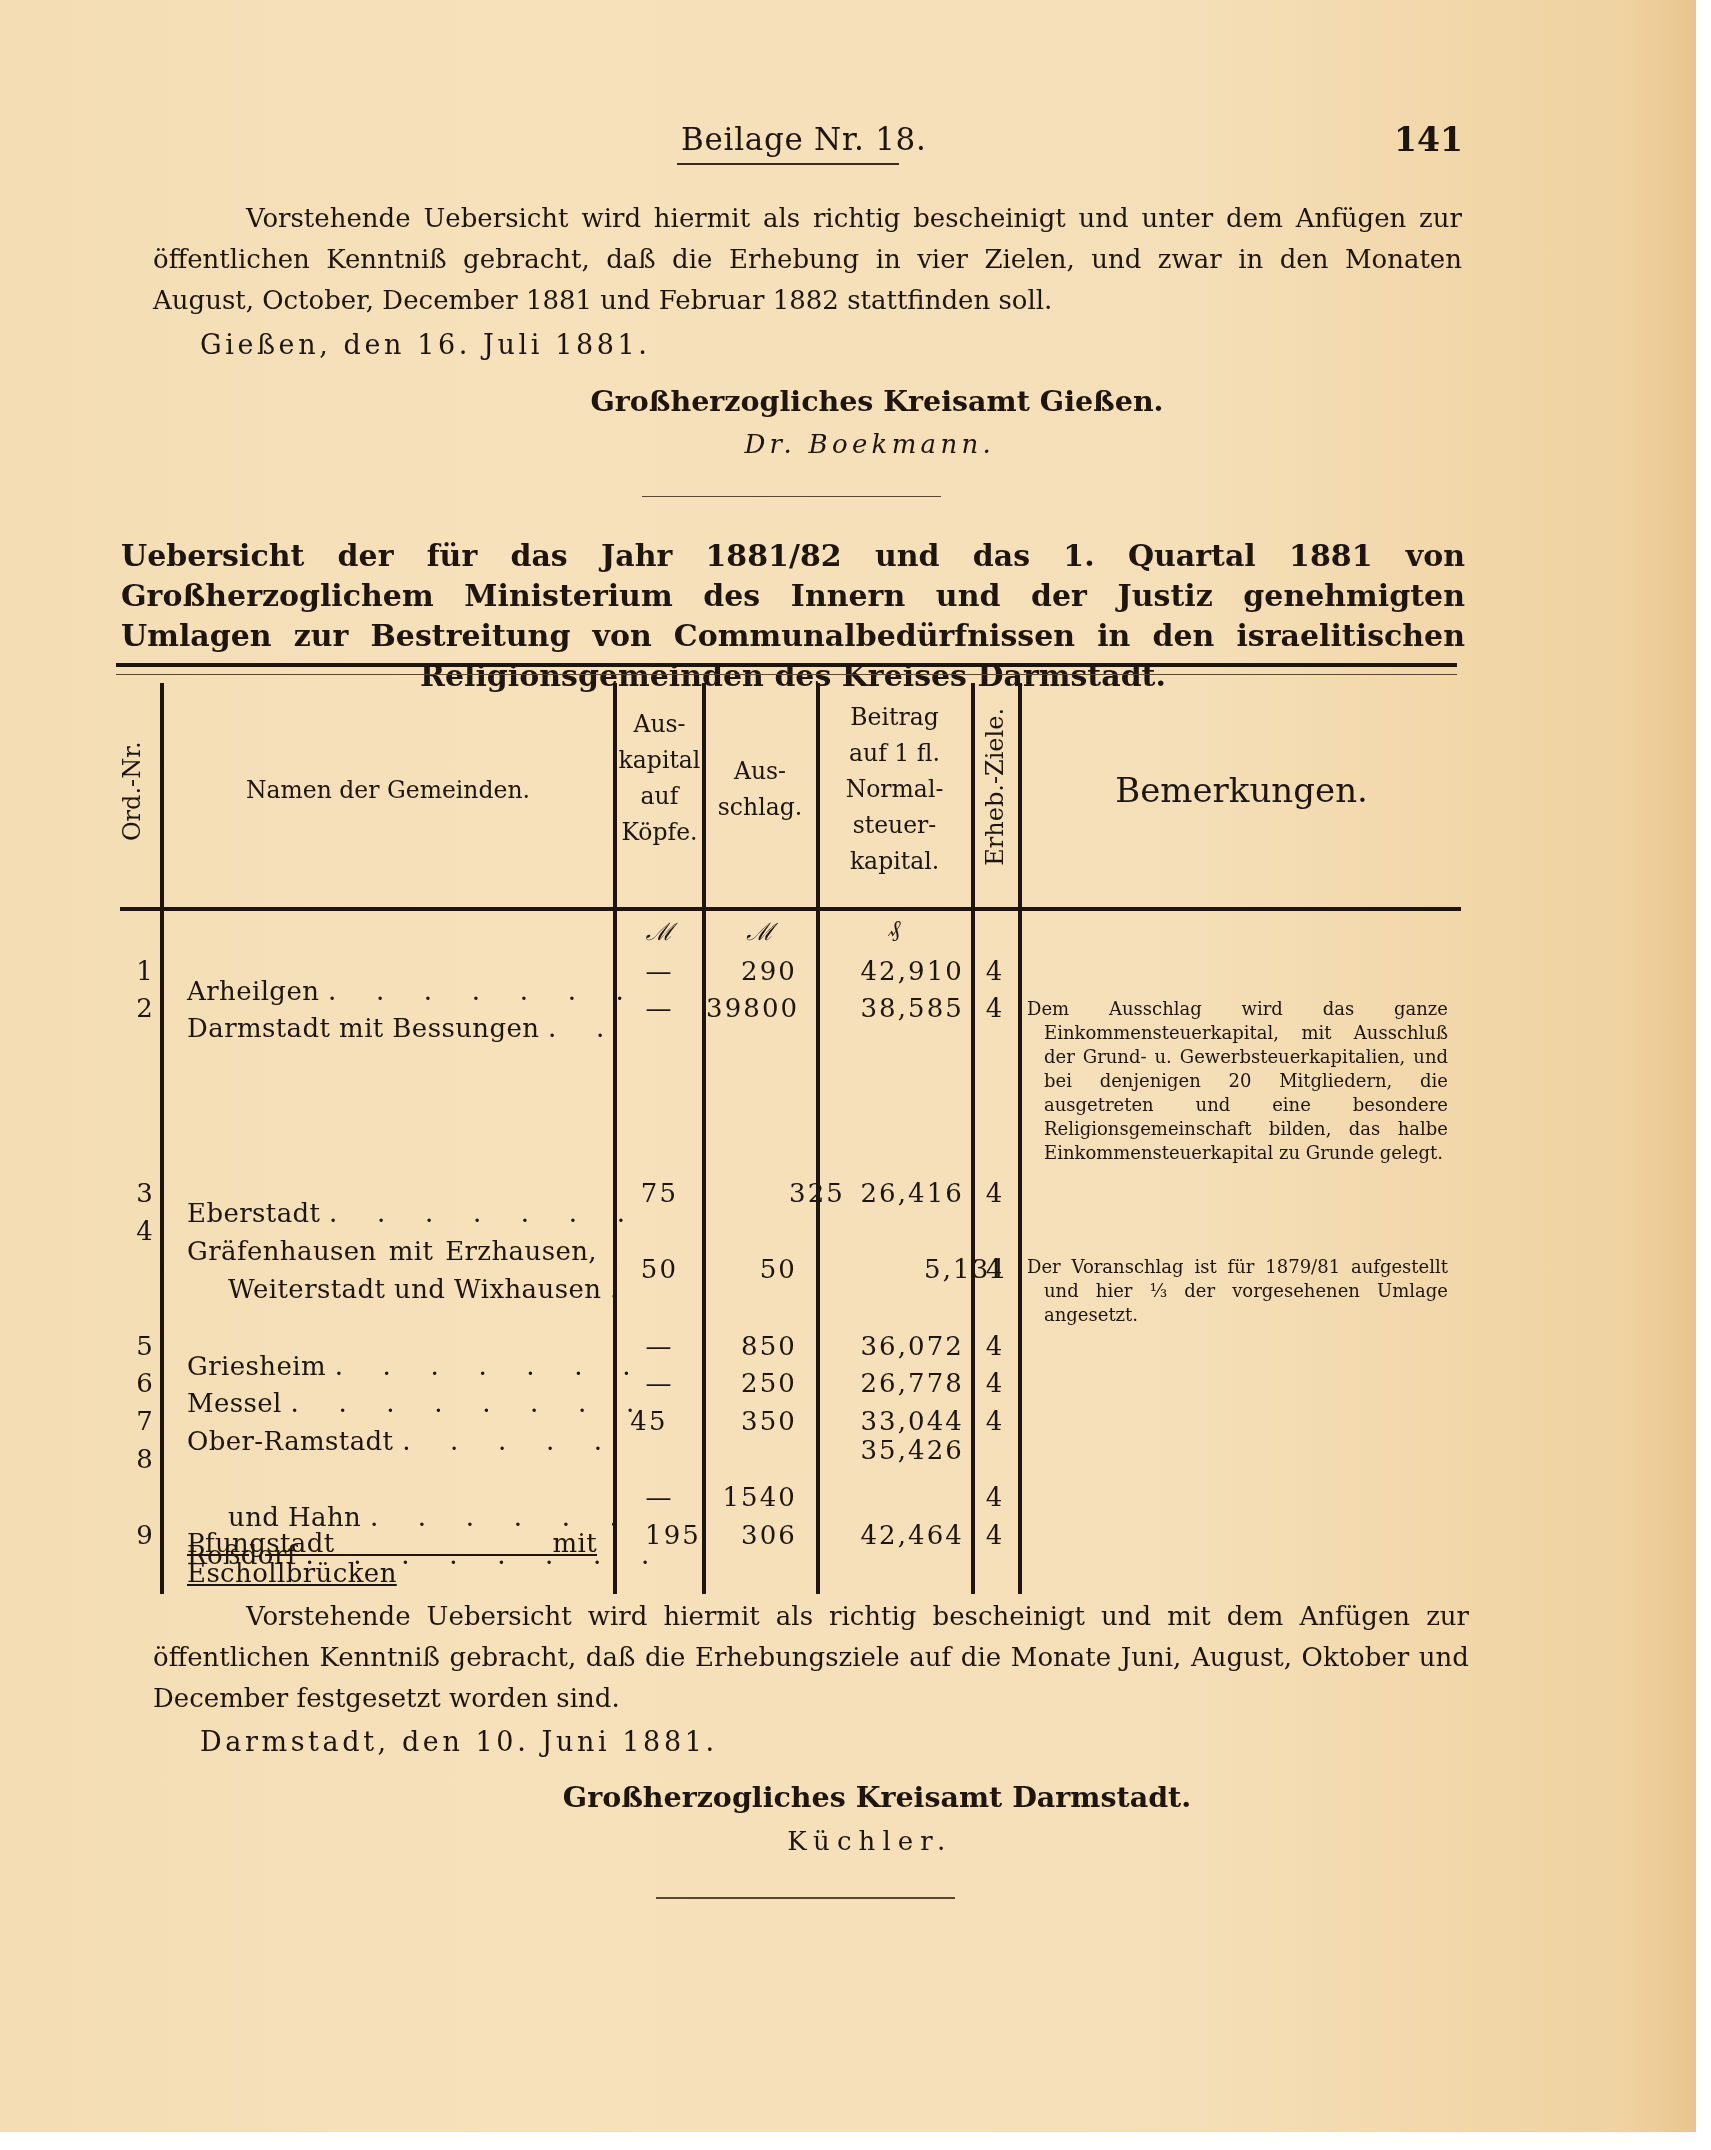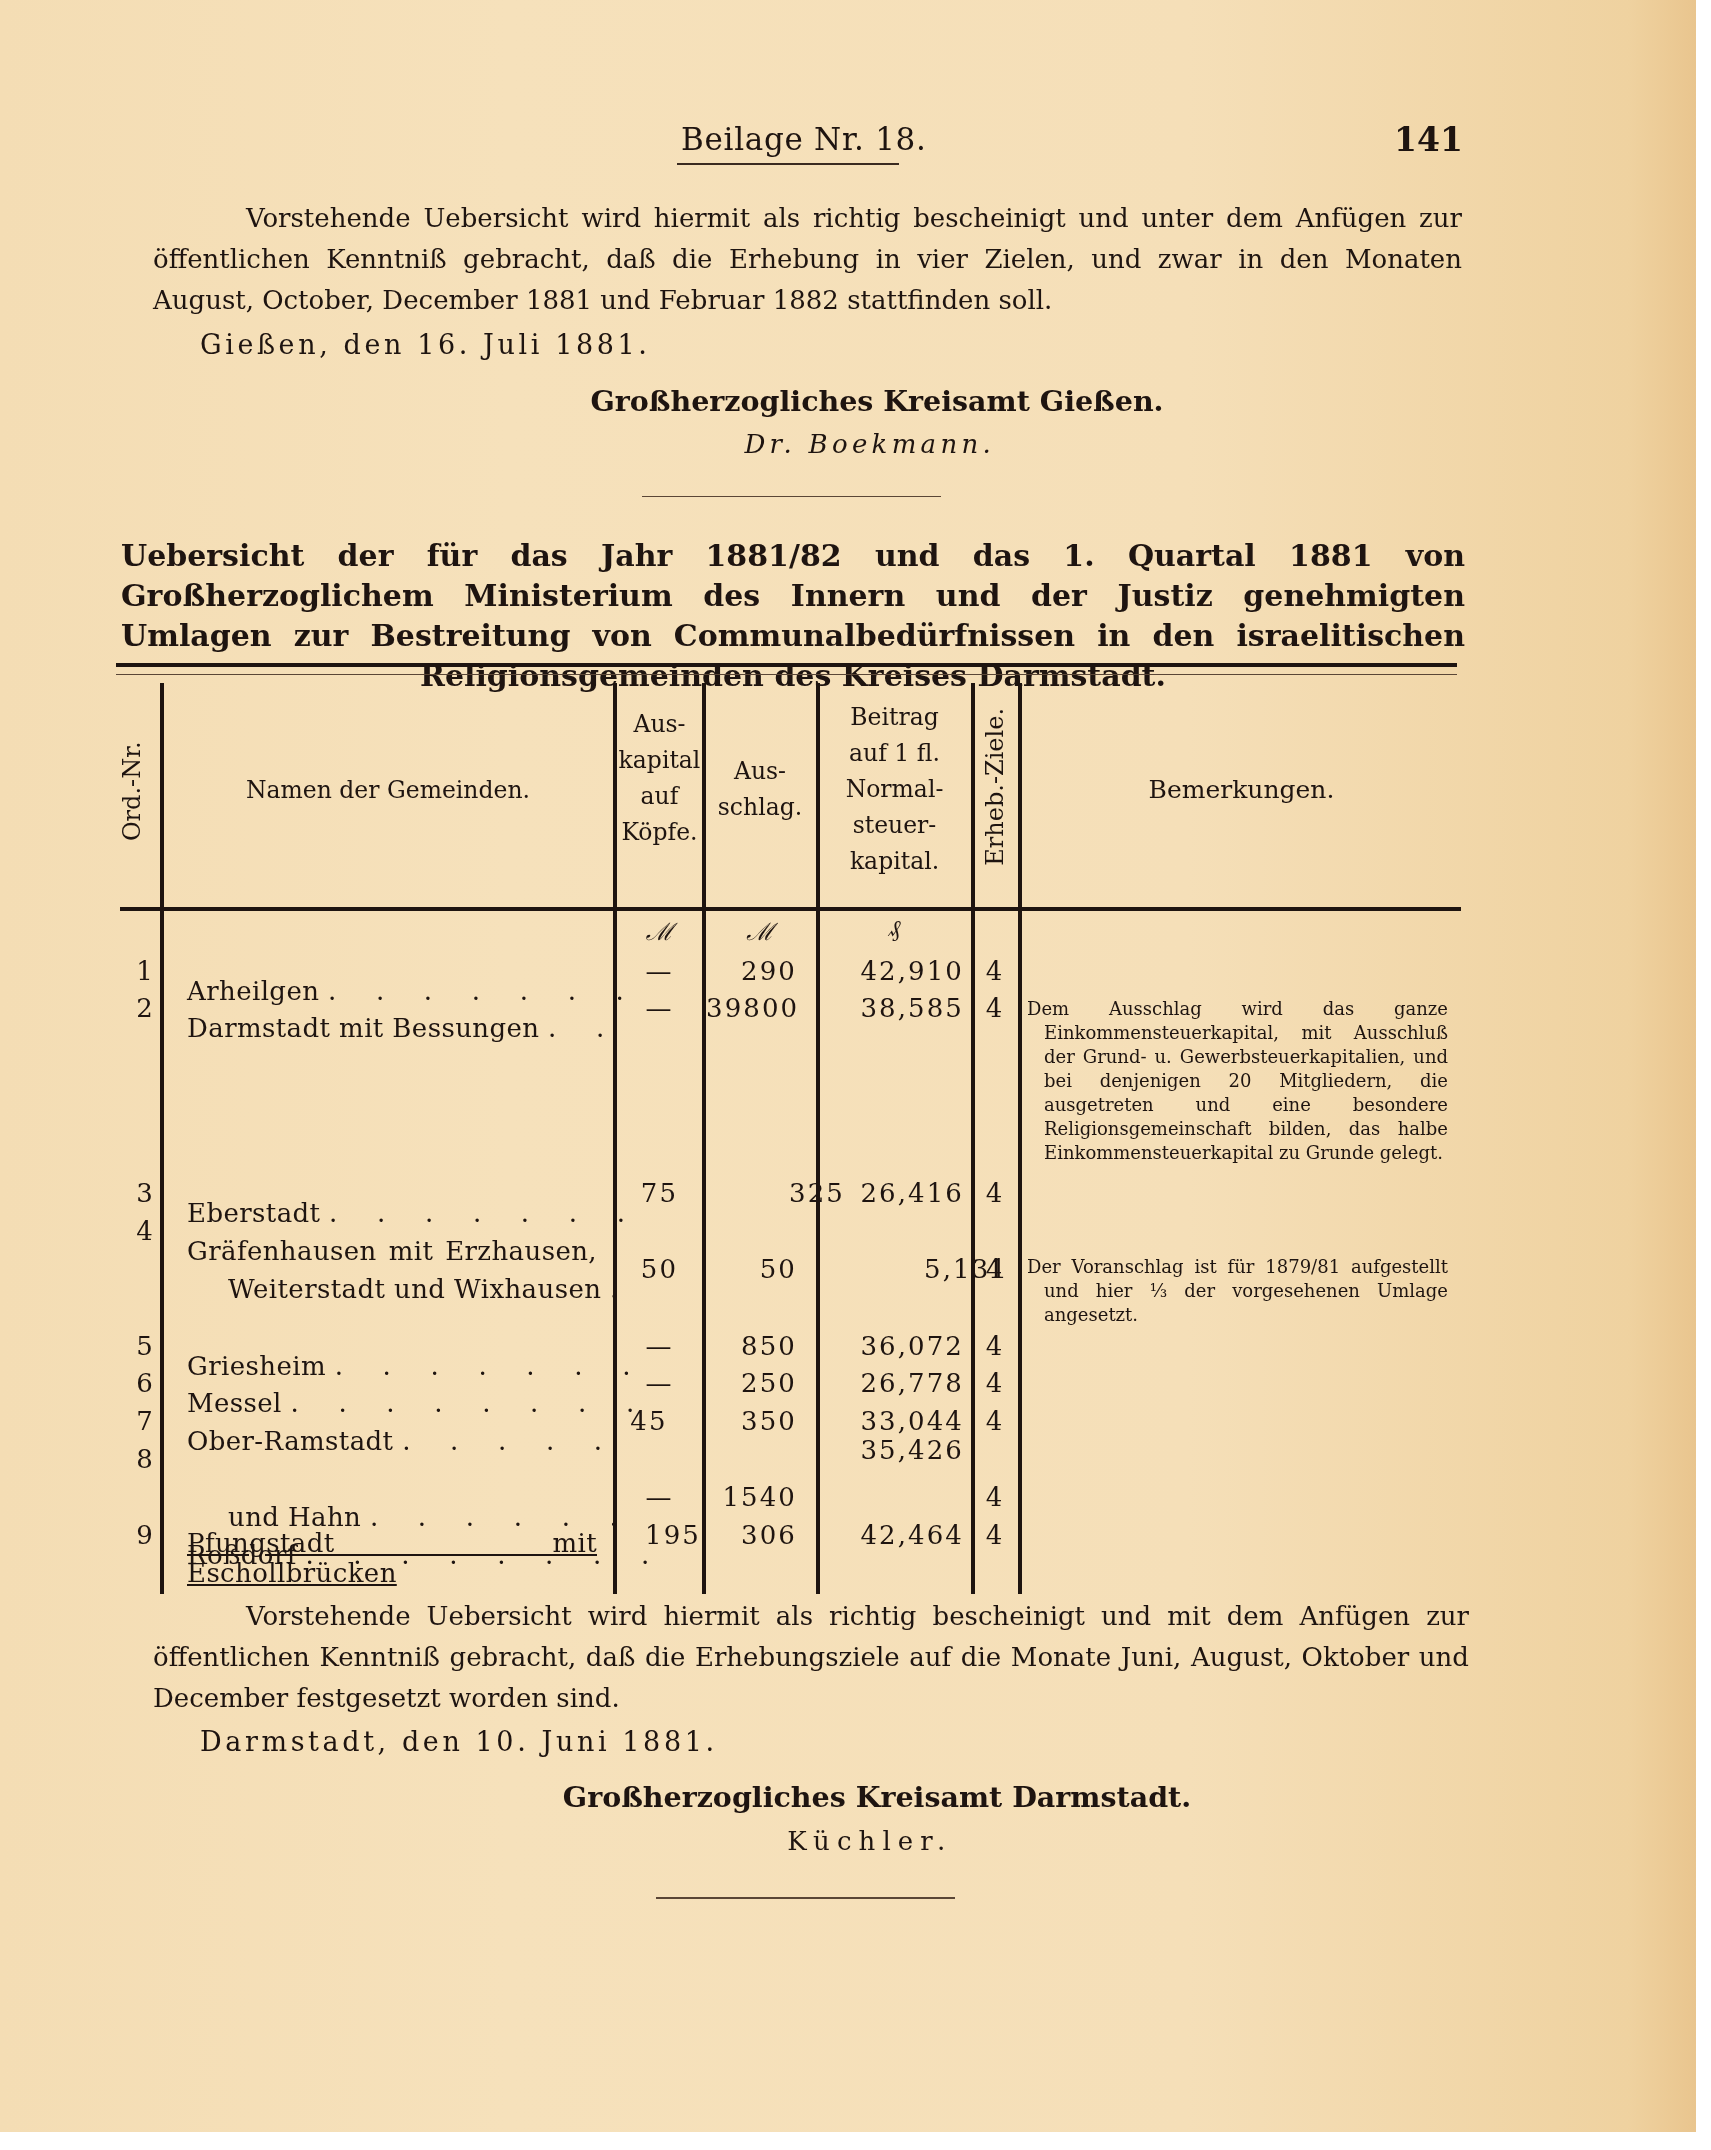--- a/index.html
+++ b/index.html
@@ -97,21 +97,21 @@
   <div>schlag.</div>
 </div>
 <div class="hcell" style="left:821px; top:699px; width:147px;">
   <div>Beitrag</div>
   <div>auf 1 fl.</div>
   <div>Normal-</div>
   <div>steuer-</div>
   <div>kapital.</div>
 </div>
 <div class="vert" style="left:924px; top:780px; width:143px; height:28.5px;">Erheb.-Ziele.</div>
-<div class="hcell" style="left:1024px; top:772px; width:435px; font-size:25px;">Bemerkungen.</div>
+<div class="hcell" style="left:1024px; top:772px; width:435px; font-size:34px;">Bemerkungen.</div>
 
 <div class="abs rule-head"></div>
 
 <div class="unit" style="left:618px; top:914px; width:83px;">ℳ</div>
 <div class="unit" style="left:706px; top:914px; width:108px;">ℳ</div>
 <div class="unit" style="left:821px; top:914px; width:147px;">₰</div>
 
 <div>
   <div class="row-cell num" style="left:114px; top:956px; width:41px;">1</div>
   <div class="row-cell name" style="left:187px; top:956px;"><span>Arheilgen</span> <span class="dots">. . . . . . .</span></div>

